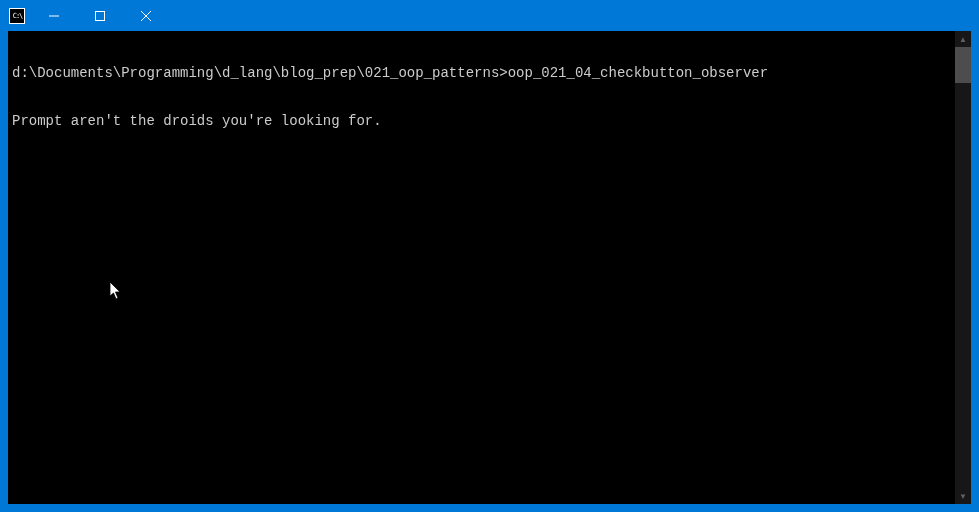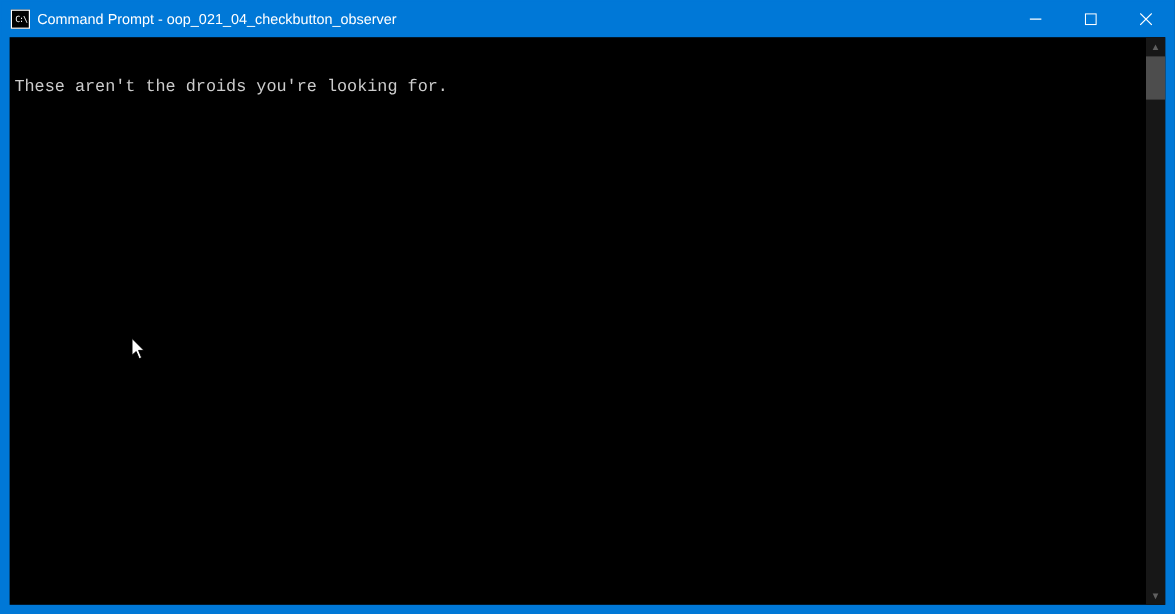--- a/index.html
+++ b/index.html
@@ -120,21 +120,20 @@
       top: 282px;
       pointer-events: none;
     }
   </style>
 </head>
 <body>
 
 <div class="window">
   <div class="titlebar">
     <div class="titlebar-icon">C:\</div>
-    <div class="titlebar-title">Command Prompt - oop_021_04_checkbutton_observer</div>
     <div class="titlebar-buttons">
       <div class="titlebar-btn">
         <svg viewBox="0 0 10 10">
             <line x1="0" y1="5" x2="10" y2="5" stroke="#fff" stroke-width="1"></line>
           </svg>
       </div>
       <div class="titlebar-btn">
         <svg viewBox="0 0 10 10">
             <rect x="0.5" y="0.5" width="9" height="9" fill="none" stroke="#fff" stroke-width="1"></rect>
           </svg>
@@ -142,21 +141,22 @@
       <div class="titlebar-btn">
         <svg viewBox="0 0 10 10">
             <line x1="0" y1="0" x2="10" y2="10" stroke="#fff" stroke-width="1"></line>
             <line x1="10" y1="0" x2="0" y2="10" stroke="#fff" stroke-width="1"></line>
           </svg>
       </div>
     </div>
   </div>
   <div class="terminal-area">
     <div class="terminal-content">
-      <span class="terminal-line">These aren't the droids you're looking for.</span>
+      <span class="terminal-line">d:\Documents\Programming\d_lang\blog_prep\021_oop_patterns&gt;oop_021_04_checkbutton_observer</span>
+      <span class="terminal-line">Prompt aren't the droids you're looking for.</span>
     </div>
     <div class="scrollbar">
       <div class="scroll-arrow up">▲</div>
       <div class="scroll-thumb"></div>
       <div class="scroll-arrow down">▼</div>
     </div>
   </div>
 </div>
 
 <svg class="cursor" viewBox="0 0 12 18">

